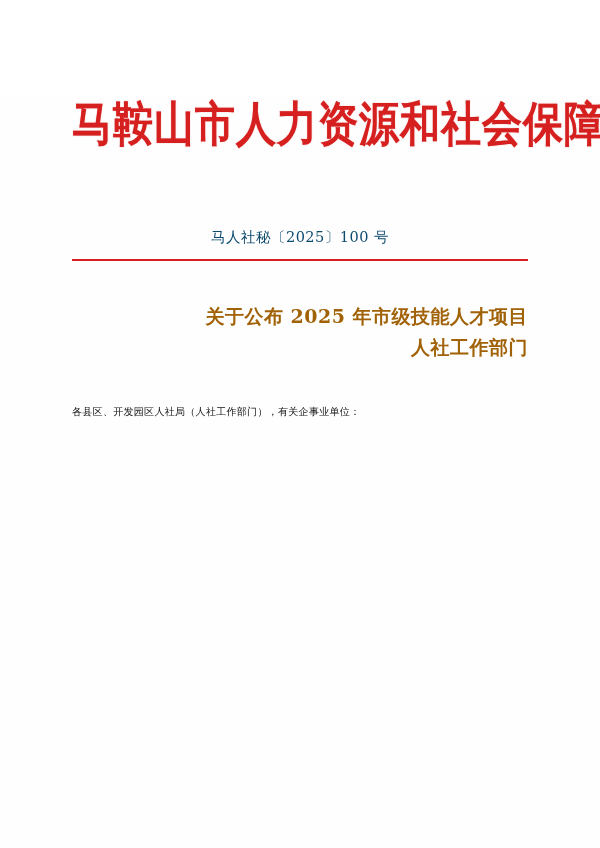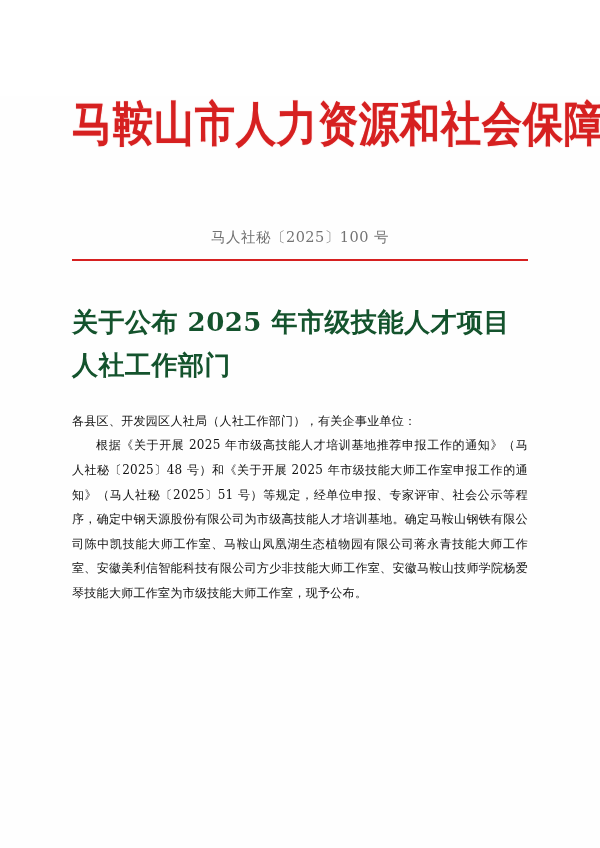--- a/index.html
+++ b/index.html
@@ -38,49 +38,49 @@
     transform-origin: center top;
     text-shadow: 0 0 1px rgba(214,32,32,0.6);
   }
 
   
   .doc-number {
     margin-top: 86px;
     text-align: center;
     font-size: 14.5px;
     letter-spacing: 0.5px;
-    color: #737373;
+    color: #0c4a6e;
   }
 
   
   .red-rule {
     margin-top: 12px;
     height: 2px;
     background: #d62020;
     width: 100%;
   }
 
   
   .title-block {
     margin-top: 40px;
-    text-align: left;
-    font-size: 26px;
+    text-align: right;
+    font-size: 19px;
     font-weight: bold;
     line-height: 1.65;
     letter-spacing: 0.5px;
-    color: #14532d;
+    color: #a16207;
   }
   .title-line {
     display: block;
   }
 
   
   .body-block {
-    margin-top: 22px;
-    font-size: 12px;
+    margin-top: 38px;
+    font-size: 10px;
     line-height: 2.05;
     color: #111;
     text-align: justify;
     text-justify: inter-ideograph;
     letter-spacing: 0.3px;
   }
   .para {
     margin: 0;
   }
   .para.indent {
@@ -98,16 +98,15 @@
 
   <div class="red-rule"></div>
 
   <div class="title-block">
     <span class="title-line">关于公布 2025 年市级技能人才项目</span>
     <span class="title-line">人社工作部门</span>
   </div>
 
   <div class="body-block">
     <p class="para">各县区、开发园区人社局（人社工作部门），有关企事业单位：</p>
-    <p class="para indent">根据《关于开展 2025 年市级高技能人才培训基地推荐申报工作的通知》（马人社秘〔2025〕48 号）和《关于开展 2025 年市级技能大师工作室申报工作的通知》（马人社秘〔2025〕51 号）等规定，经单位申报、专家评审、社会公示等程序，确定中钢天源股份有限公司为市级高技能人才培训基地。确定马鞍山钢铁有限公司陈中凯技能大师工作室、马鞍山凤凰湖生态植物园有限公司蒋永青技能大师工作室、安徽美利信智能科技有限公司方少非技能大师工作室、安徽马鞍山技师学院杨爱琴技能大师工作室为市级技能大师工作室，现予公布。</p>
   </div>
 
 </div>
 
 </body></html>

